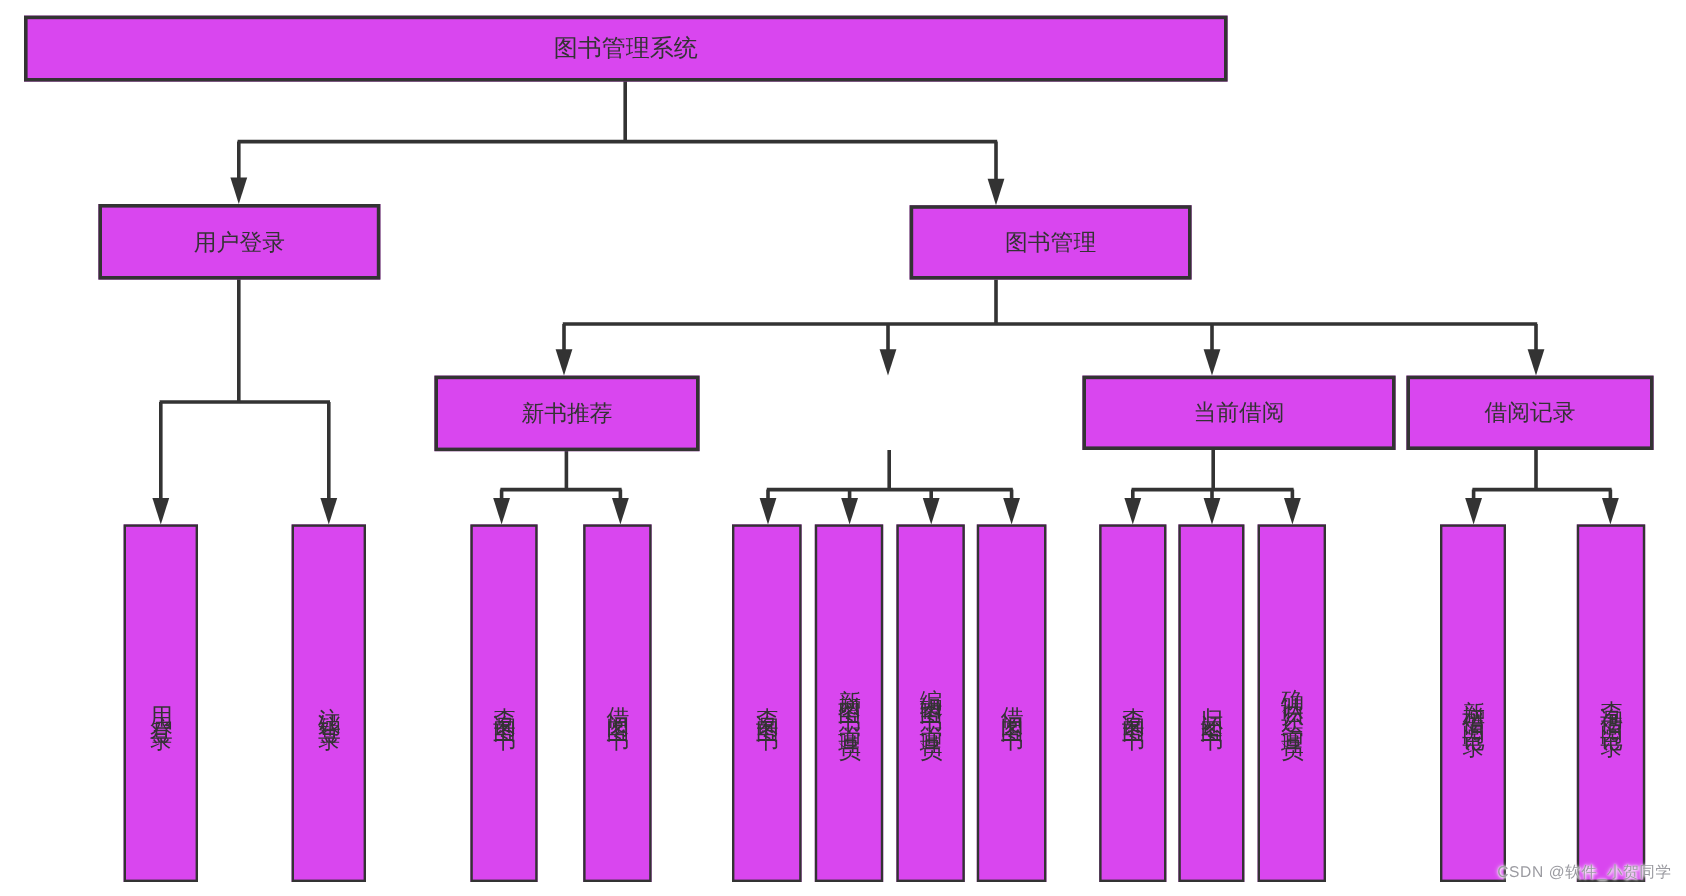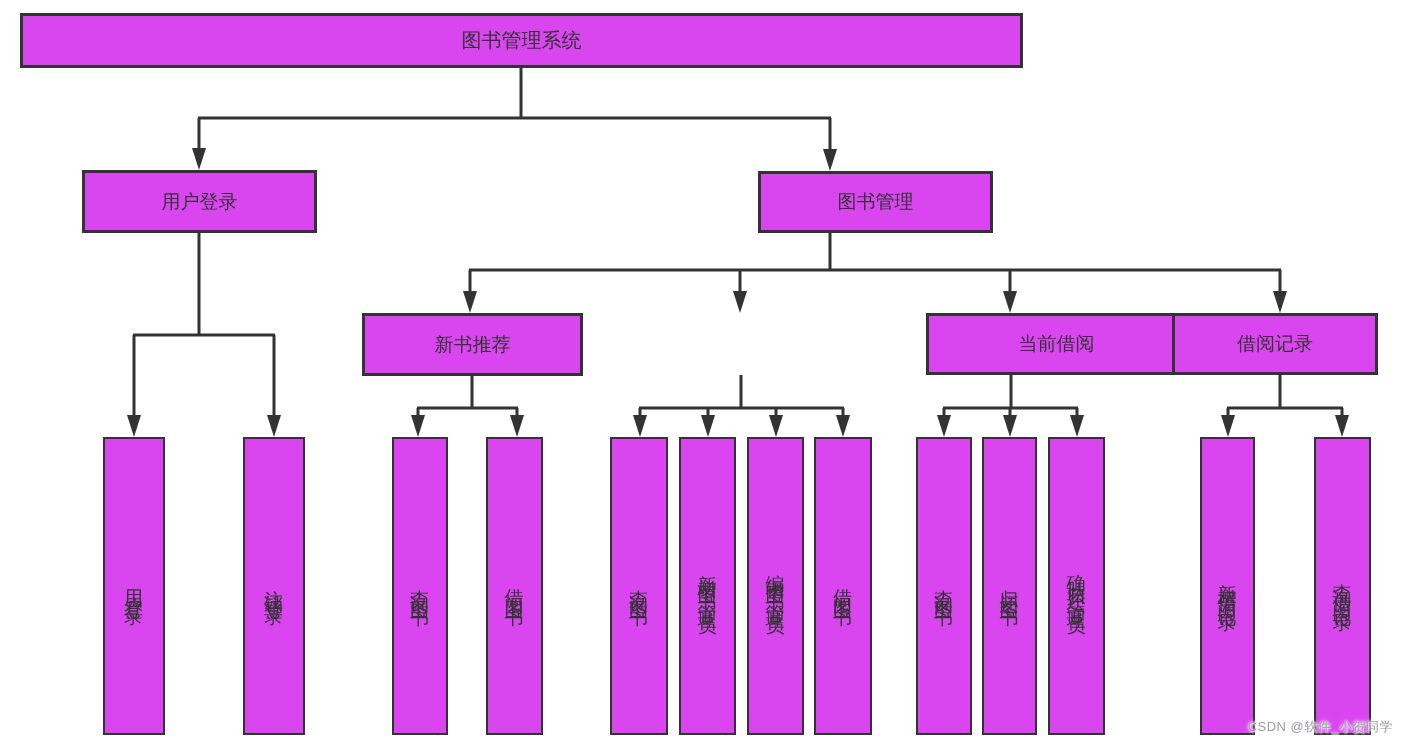--- a/index.html
+++ b/index.html
@@ -100,21 +100,21 @@
       <polygon points="1335,415 1349,415 1342,437"></polygon>
     </g>
   </svg>
 
   <div class="node root-node" style="left:20px; top:13px; width:1003px; height:55px;">图书管理系统</div>
 
   <div class="node" style="left:82px; top:170px; width:235px; height:63px;">用户登录</div>
   <div class="node" style="left:712px; top:171px; width:235px; height:62px;margin-left:46px;">图书管理</div>
 
   <div class="node" style="left:362px; top:313px; width:221px; height:63px;text-align:right;">新书推荐</div>
-  <div class="node" style="left:902px; top:313px; width:261px; height:62px;margin-left:24px;">当前借阅</div>
+  <div class="node" style="left:902px; top:313px; width:261px; height:62px;">当前借阅</div>
   <div class="node" style="left:1172px; top:313px; width:206px; height:62px;">借阅记录</div>
 
   <div class="node leaf" style="left:103px; top:437px; width:62px; height:298px;">用户登录</div>
   <div class="node leaf" style="left:243px; top:437px; width:62px; height:298px;">注销登录</div>
 
   <div class="node leaf" style="left:392px; top:437px; width:56px; height:298px;">查询图书</div>
   <div class="node leaf" style="left:486px; top:437px; width:57px; height:298px;">借阅图书</div>
 
   <div class="node leaf" style="left:610px; top:437px; width:58px; height:298px;">查询图书</div>
   <div class="node leaf" style="left:679px; top:437px; width:57px; height:298px;">新增图书（管理员）</div>

